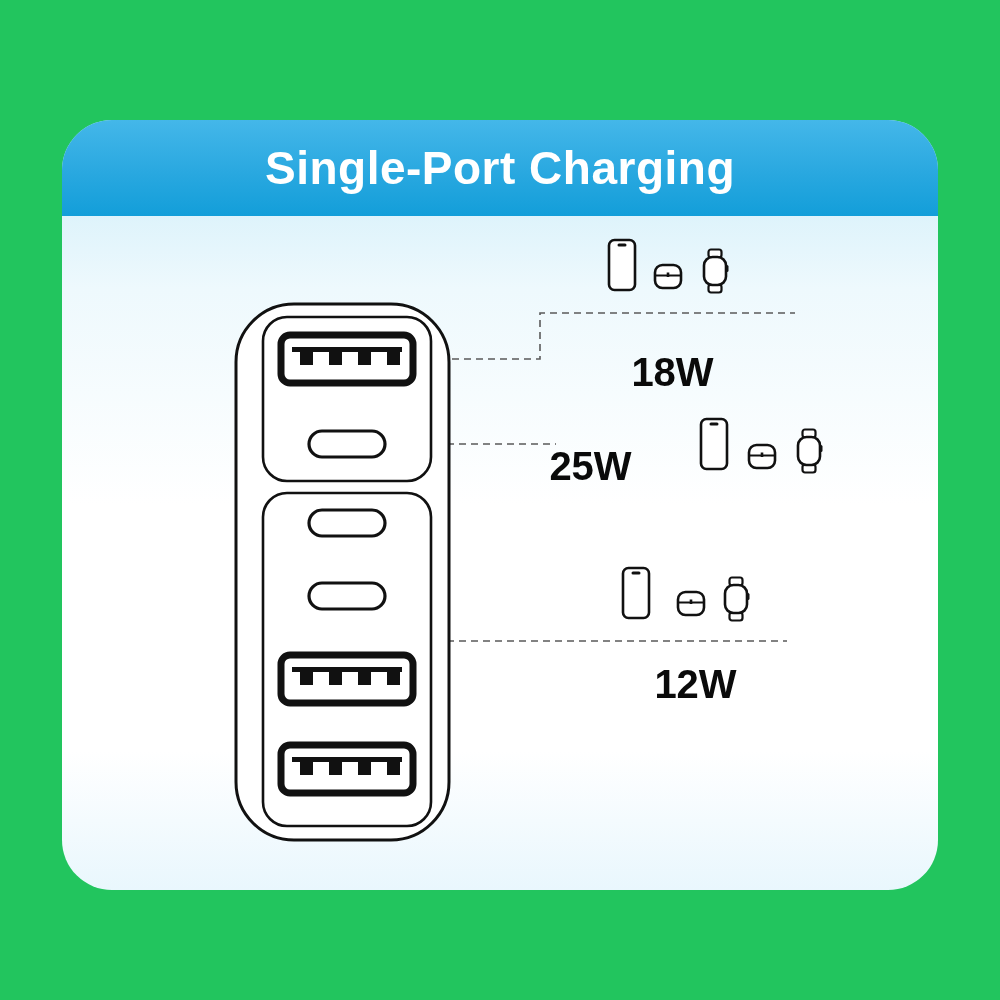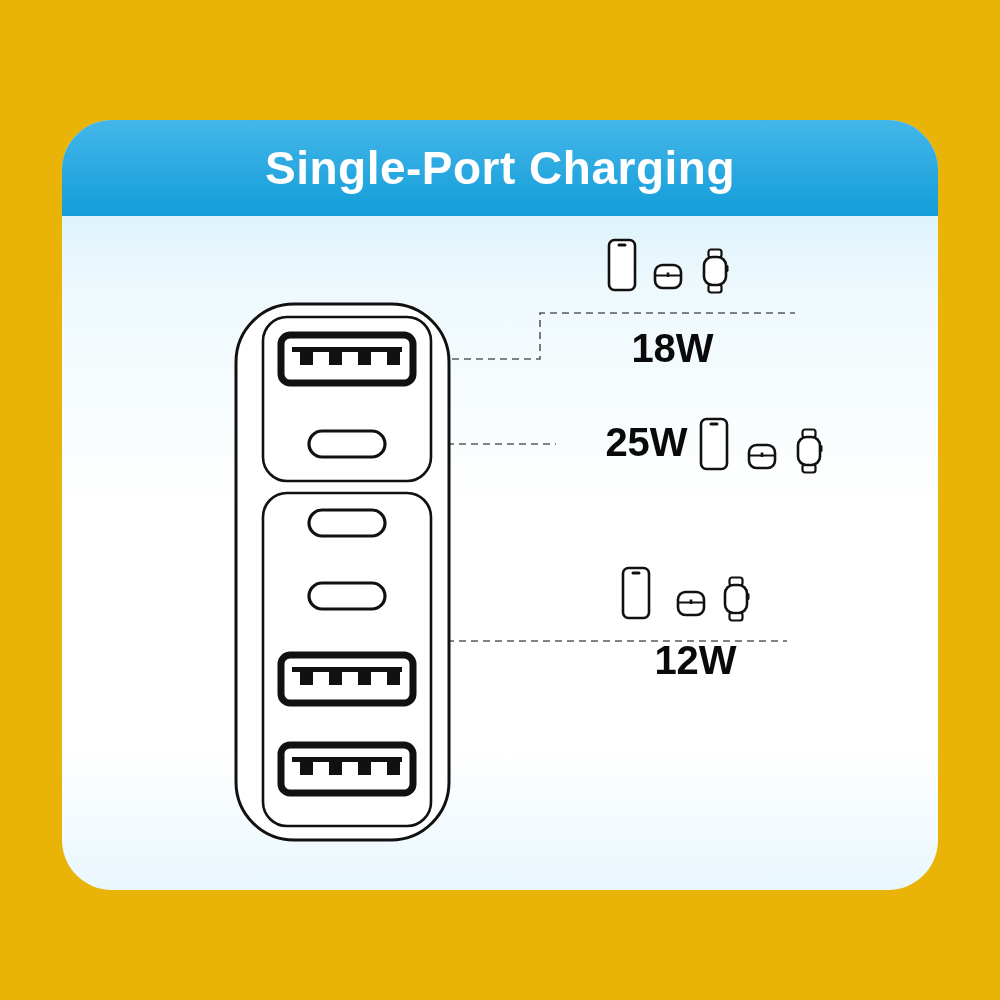--- a/index.html
+++ b/index.html
@@ -1,37 +1,37 @@
 <!DOCTYPE html>
 <html><head>
 <meta charset="utf-8">
 <style>
   html,body{margin:0;padding:0;background:#ffffff;font-family:"Liberation Sans",sans-serif;}
-  .stage{position:relative;width:1000px;height:1000px;background:#eab308;overflow:hidden;}
+  .stage{position:relative;width:1000px;height:1000px;background:#22c55e;overflow:hidden;}
   .card{
     position:absolute;left:62px;top:120px;width:876px;height:770px;
     border-radius:50px;overflow:hidden;
     background:linear-gradient(180deg,#c9ecf9 0%,#eef9fd 22%,#ffffff 50%,#ffffff 82%,#e9f7fd 100%);
   }
   .header{
     position:absolute;left:0;top:0;width:100%;height:96px;
     background:linear-gradient(180deg,#44b7e9 0%,#29a8e0 55%,#139ed9 100%);
     display:flex;align-items:center;justify-content:center;
   }
   .title{
     color:#ffffff;font-size:46px;font-weight:800;letter-spacing:0.5px;
     font-family:"Liberation Sans",sans-serif;
   }
   .overlay{position:absolute;left:0;top:0;width:1000px;height:1000px;}
   .watt{
     position:absolute;font-weight:800;color:#0a0a0a;font-size:40px;
-    text-align:center;font-family:"Liberation Sans",sans-serif;
+    text-align:center;font-family:"Liberation Sans",sans-serif;margin-top:24px;
   }
   .watt-18{left:595px;top:326px;width:155px;}
-  .watt-25{left:584px;top:420px;width:125px;}
+  .watt-25{left:528px;top:420px;width:125px;}
   .watt-12{left:618px;top:638px;width:155px;}
 </style>
 </head>
 <body>
 
 <div class="stage">
 
   <div class="card">
     <div class="header">
       <div class="title">Single-Port Charging</div>

